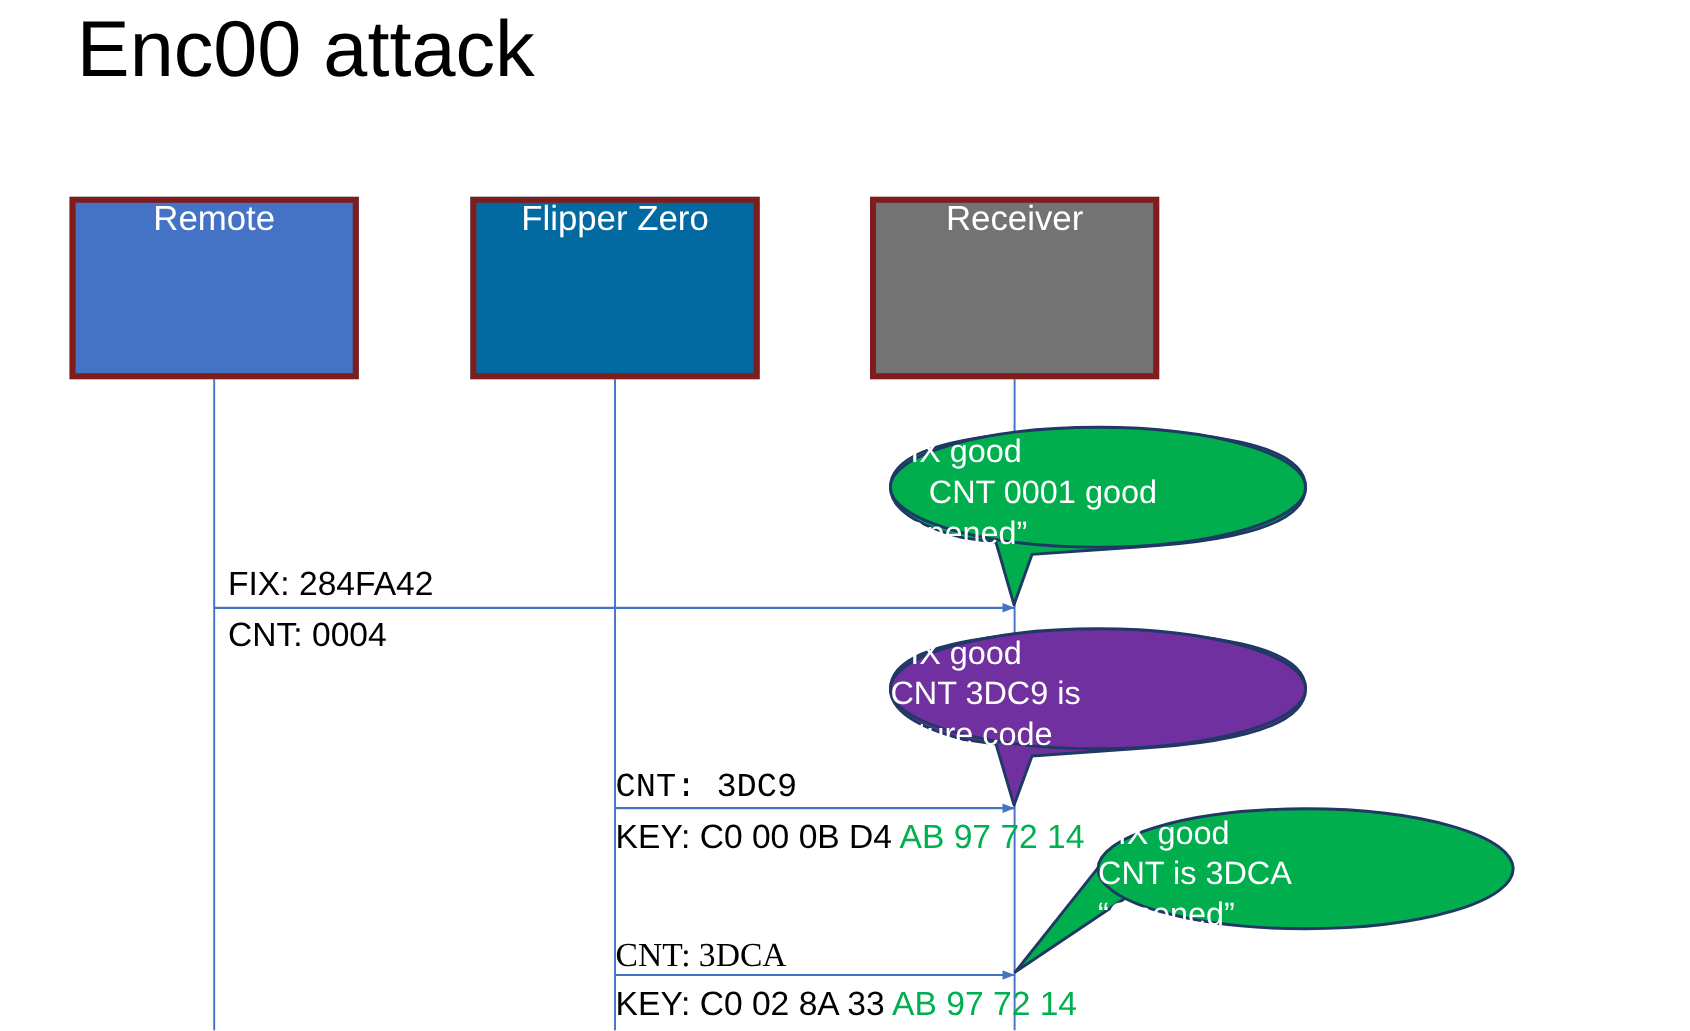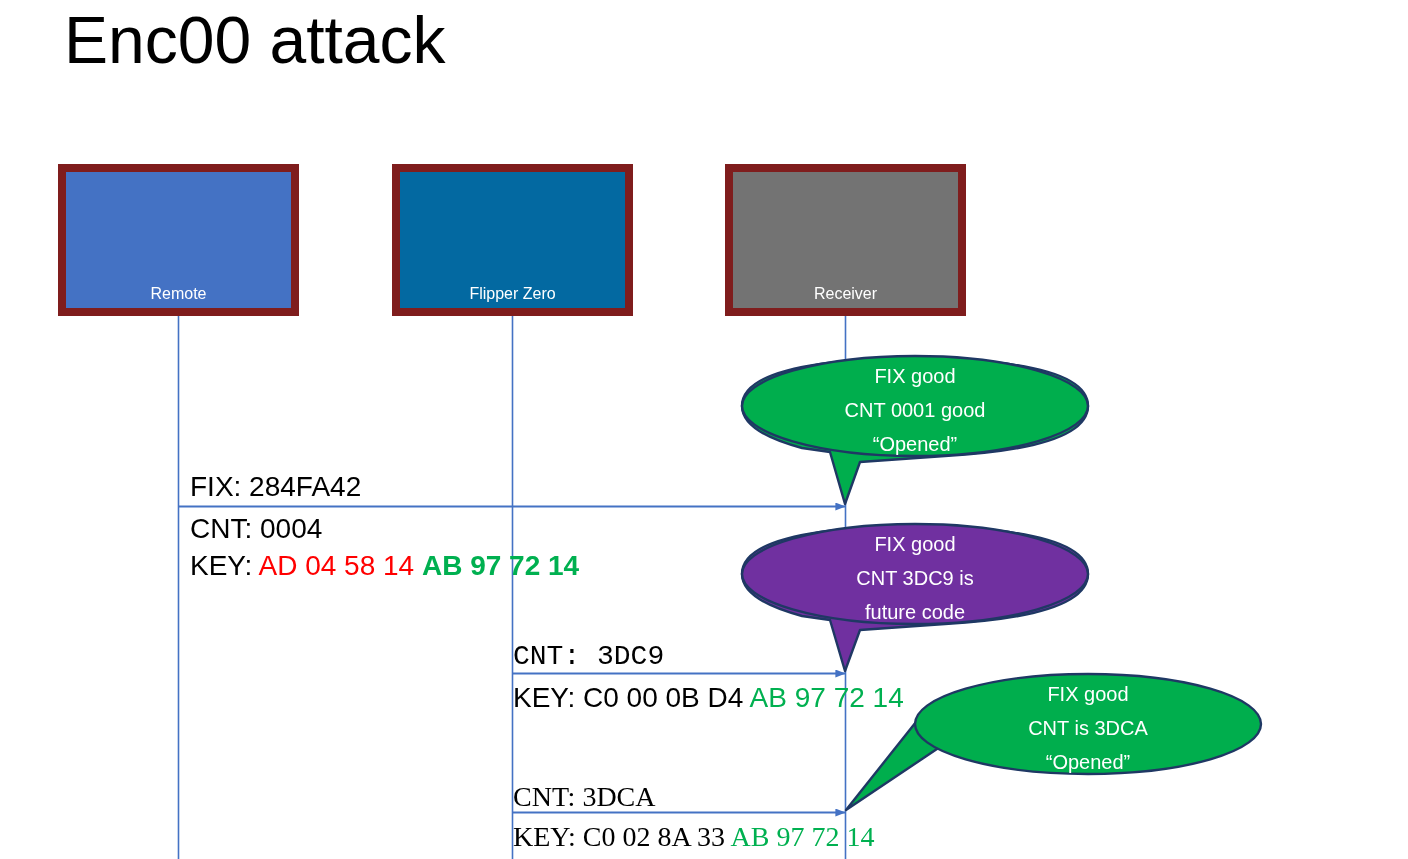--- a/index.html
+++ b/index.html
@@ -28,26 +28,26 @@
     font-weight: 400;
     color: #000000;
     letter-spacing: 0px;
     white-space: nowrap;
   }
 
   
   .actor-box {
     position: absolute;
     box-sizing: border-box;
-    border: 8px solid #7f1d1d;
+    border: 5px solid #7f1d1d;
     display: flex;
-    align-items: flex-end;
+    align-items: flex-start;
     justify-content: center;
     color: #ffffff;
-    font-size: 16px;
+    font-size: 29px;
     line-height: 28px;
     font-weight: 400;
   }
   .actor-remote   { left: 58px;  top: 164px; width: 241px; height: 152px; background: #4472C4; }
   .actor-flipper  { left: 392px; top: 164px; width: 241px; height: 152px; background: #0369a1; }
   .actor-receiver { left: 725px; top: 164px; width: 241px; height: 152px; background: #737373; }
 
   
   #overlay {
     position: absolute;
@@ -65,23 +65,23 @@
     white-space: nowrap;
   }
   .msg-line .k-red   { color: #FF0000; }
   .msg-line .k-green { color: #00B050; }
   .msg-line .k-bold  { font-weight: bold; }
 
   
   .bubble-text {
     position: absolute;
     color: #ffffff;
-    font-size: 20px;
+    font-size: 27px;
     line-height: 34px;
-    text-align: center;
+    text-align: left;
     white-space: nowrap;
   }
 </style>
 </head>
 <body>
 
 <div id="slide">
 
   <div class="slide-title">Enc00 attack</div>
 
@@ -144,36 +144,33 @@
   </div>
   <div class="actor-box actor-flipper">
     <span>Flipper Zero</span>
   </div>
   <div class="actor-box actor-receiver">
     <span>Receiver</span>
   </div>
 
   <div class="msg-line" style="left:190px; top:470px;">FIX: 284FA42</div>
   <div class="msg-line" style="left:190px; top:512px;">CNT: 0004</div>
-  <div class="msg-line" style="left:190px; top:549px;">
-    <span>KEY: </span><span class="k-red">AD 04 58 14</span><span>&nbsp;</span><span class="k-green k-bold">AB 97 72 14</span>
-  </div>
 
   <div class="msg-line" style="left:513px; top:640px;font-family:Liberation Mono, monospace;">CNT: 3DC9</div>
   <div class="msg-line" style="left:513px; top:681px;">
     <span>KEY: C0 00 0B D4 </span><span class="k-green">AB 97 72 14</span>
   </div>
 
   <div class="msg-line" style="left:513px; top:780px;font-family:Liberation Serif, serif;">CNT: 3DCA</div>
-  <div class="msg-line" style="left:513px; top:820px;font-family:Liberation Serif, serif;">
+  <div class="msg-line" style="left:513px; top:820px;">
     <span>KEY: C0 02 8A 33 </span><span class="k-green">AB 97 72 14</span>
   </div>
 
   <div class="bubble-text" style="left:742px; top:359px; width:346px;">FIX good</div>
-  <div class="bubble-text" style="left:742px; top:393px; width:346px;">CNT 0001 good</div>
+  <div class="bubble-text" style="left:742px; top:393px; width:346px;padding-left:32px;">CNT 0001 good</div>
   <div class="bubble-text" style="left:742px; top:427px; width:346px;">“Opened”</div>
 
   <div class="bubble-text" style="left:742px; top:527px; width:346px;">FIX good</div>
   <div class="bubble-text" style="left:742px; top:561px; width:346px;">CNT 3DC9 is</div>
   <div class="bubble-text" style="left:742px; top:595px; width:346px;">future code</div>
 
   <div class="bubble-text" style="left:915px; top:677px; width:346px;">FIX good</div>
   <div class="bubble-text" style="left:915px; top:711px; width:346px;">CNT is 3DCA</div>
   <div class="bubble-text" style="left:915px; top:745px; width:346px;">“Opened”</div>
 

